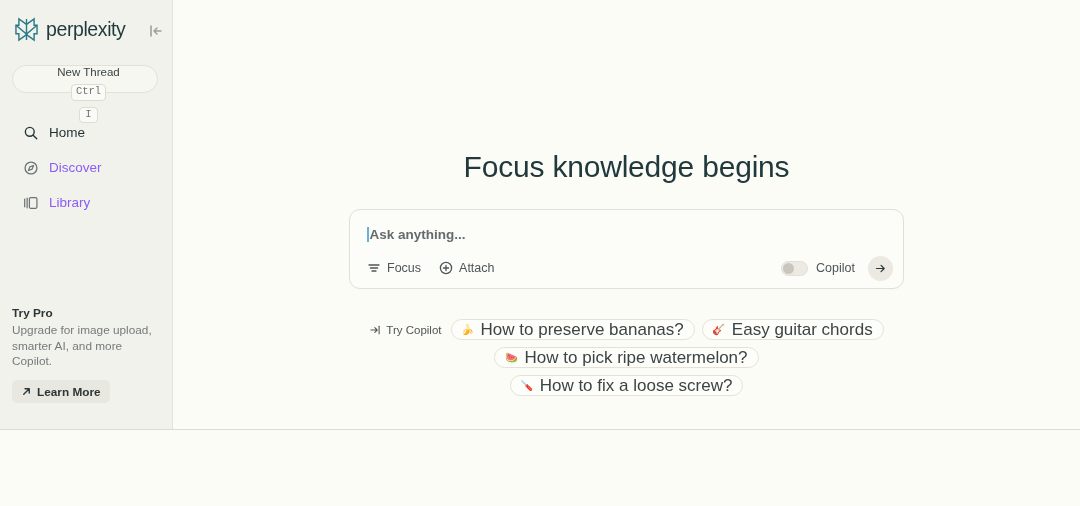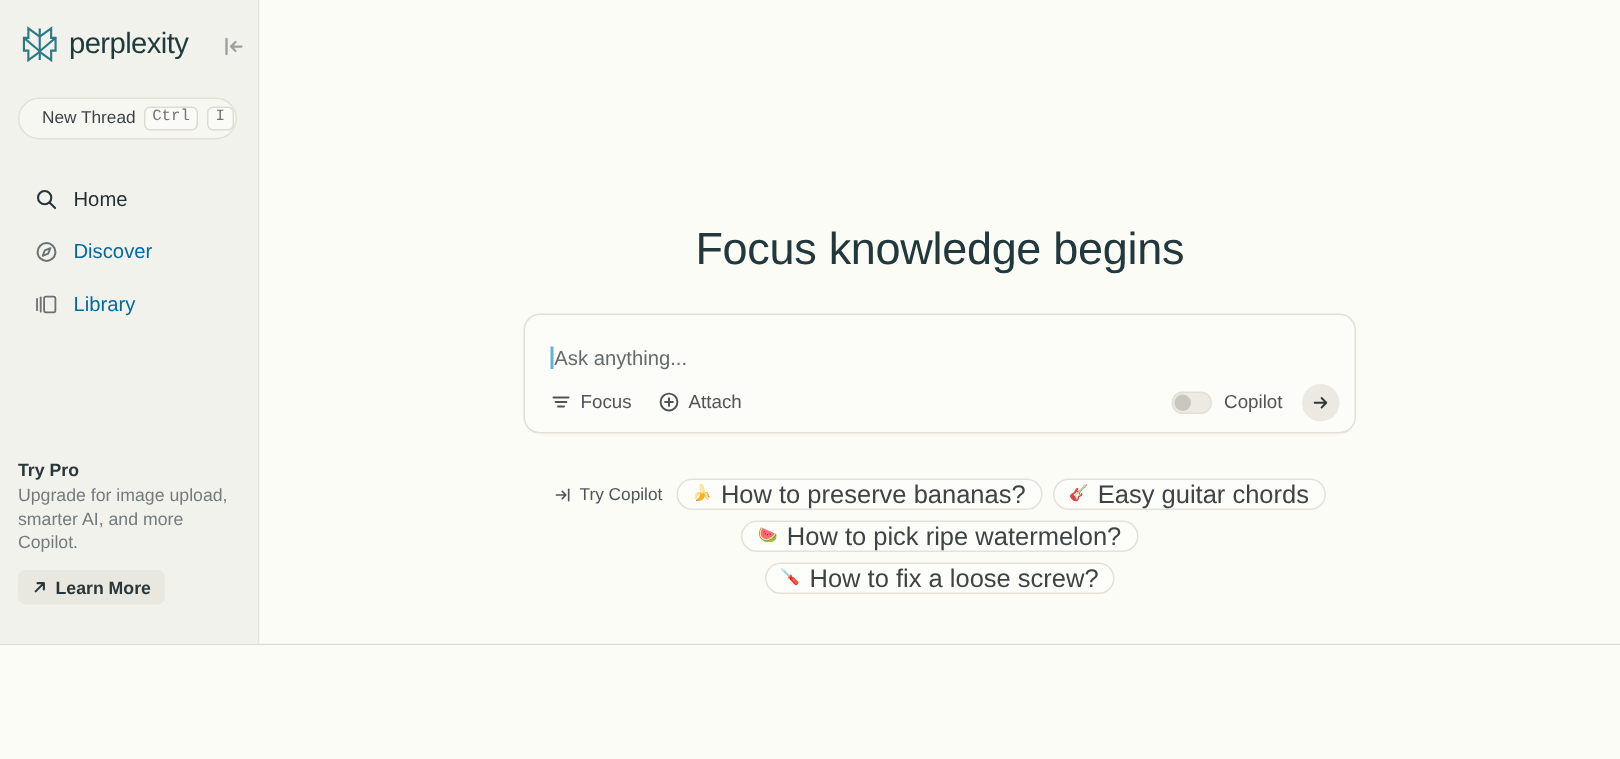--- a/index.html
+++ b/index.html
@@ -56,20 +56,21 @@
     align-items: center;
     gap: 6px;
     height: 28px;
     margin-top: 13px;
     padding: 0 8px 0 15px;
     background: #f7f7f2;
     border: 1px solid #e3e1d7;
     border-radius: 16px;
     width: 146px;
     cursor: pointer;
+    flex-direction: column;
   }
   .new-thread-label {
     font-size: 11.5px;
     color: #3c4445;
     white-space: nowrap;
   }
   .kbd {
     font-family: "Liberation Mono", monospace;
     font-size: 10.5px;
     color: #6d7577;
@@ -90,21 +91,21 @@
     padding-left: 10px;
     cursor: pointer;
   }
   .nav-item .nav-ico {
     width: 17px; height: 17px;
     flex: 0 0 17px;
     display: flex; align-items: center; justify-content: center;
   }
   .nav-label { font-size: 13.5px; }
   .nav-item.active .nav-label { color: #1f3033; font-weight: 400; }
-  .nav-item:not(.active) .nav-label { color: #0369a1; }
+  .nav-item:not(.active) .nav-label { color: #8b5cf6; }
 
   .promo {
     position: absolute;
     left: 12px; bottom: 26px;
     width: 150px;
   }
   .promo-title {
     font-size: 11.8px;
     font-weight: bold;
     color: #2b3638;
@@ -158,23 +159,24 @@
     width: 555px;
     height: 80px;
     background: #fcfcf8;
     border: 1px solid #e2e0d6;
     border-radius: 11px;
     position: relative;
     box-shadow: 0 1px 2px rgba(0,0,0,0.016);
   }
   .ask-input-row {
     display: flex;
-    align-items: flex-end;
+    align-items: flex-start;
     padding: 17px 0 0 17px;
     height: 36px;
+    font-weight: bold;
   }
   .caret {
     width: 1.5px;
     height: 15px;
     background: #63b3d6;
     margin-right: 1px;
   }
   .ask-placeholder {
     font-size: 13.5px;
     color: #646b6c;

